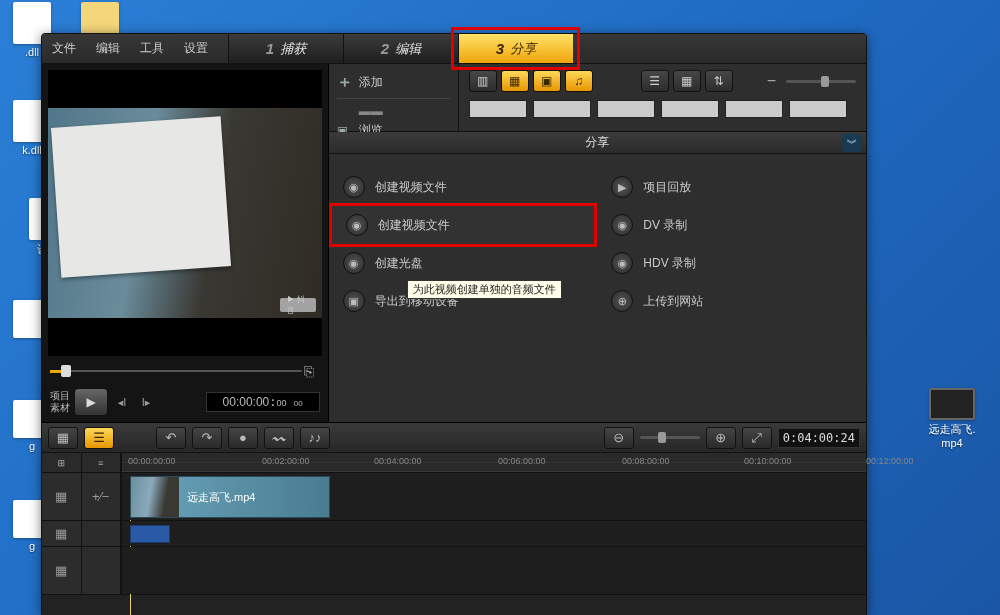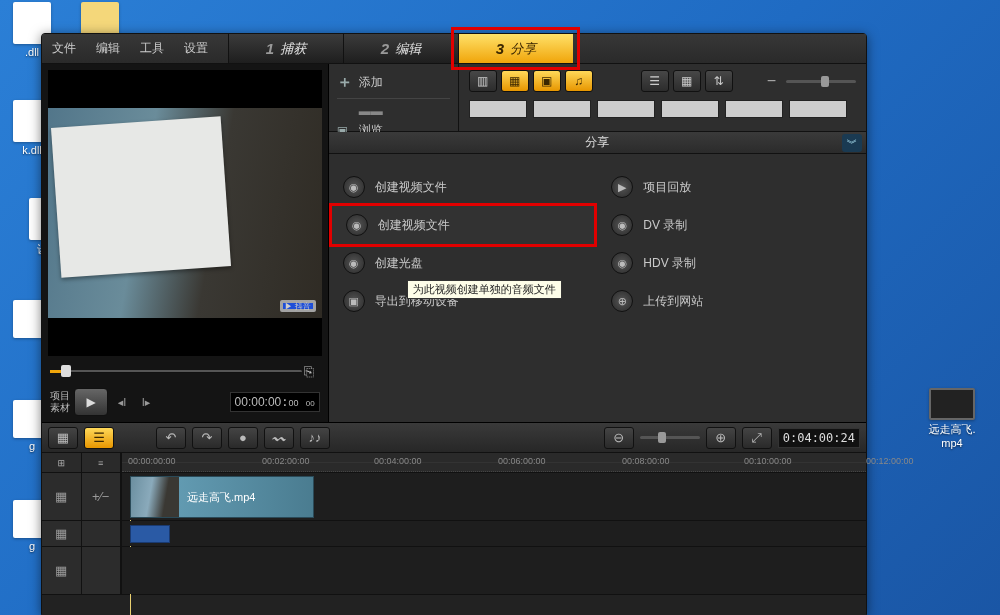--- a/index.html
+++ b/index.html
@@ -25,31 +25,31 @@
   .step { width:115px; display:flex; align-items:center; justify-content:center; gap:6px; background:linear-gradient(#3b3b3b,#1e1e1e); color:#e2e2e2; font-size:13px; font-style:italic; border-left:1px solid #111; position:relative;}
   .step .num { font-size:15px; font-weight:bold; font-style:italic; color:#999;}
   .step.active { background:linear-gradient(#ffe169,#f0a50a); color:#3a2600;}
   .step.active .num{ color:#3a2600;}
 
   .midrow { display:flex; height:358px;}
   .preview { width:293px; background:#141414; border-right:1px solid #000; display:flex; flex-direction:column;}
   .previewvid { flex:1; margin:6px; background:#000; position:relative; overflow:hidden;}
   .previewvid .frame{position:absolute; left:0; right:0; top:38px; bottom:38px; background:linear-gradient(100deg,#52768a 0%, #6a8c9a 35%, #3a3833 60%, #2f2b24 100%);}
   .previewvid .sheet{position:absolute; left:8px; top:52px; width:170px; height:150px; background:#e7e8e6; transform:rotate(-4deg); box-shadow:0 2px 4px rgba(0,0,0,.4);}
-  .previewvid .brand{position:absolute; right:6px; bottom:44px; width:36px; height:12px; background:#1d4ed8; border:3px solid #a3a3a3; border-radius:2px; display:flex; align-items:center; justify-content:center; color:#ccc; font-size:8px;}
+  .previewvid .brand{position:absolute; right:6px; bottom:44px; width:36px; height:12px; background:#1d4ed8; border:7px solid #a3a3a3; border-radius:2px; display:flex; align-items:center; justify-content:center; color:#ccc; font-size:8px;}
   .scrub { height:20px; margin:0 8px; position:relative;}
   .scrub .track{ position:absolute; left:0; right:18px; top:8px; height:3px; background:#555; border-radius:2px;}
   .scrub .fill{ position:absolute; left:0; width:6%; top:8px; height:3px; background:#f0a50a;}
   .scrub .knob{ position:absolute; left:4%; top:3px; width:10px; height:12px; background:#ddd; border-radius:2px;}
   .scrub .loop{ position:absolute; right:0; top:2px; width:16px; height:16px; color:#bbb; font-size:13px;}
   .ctrlbar { height:40px; display:flex; align-items:center; padding:0 8px; gap:4px; color:#bbb; font-size:10px;}
   .ctrlbar .col { display:flex; flex-direction:column; line-height:12px;}
   .playbtn { width:34px; height:28px; background:linear-gradient(#666,#333); border:1px solid #111; border-radius:4px; display:flex; align-items:center; justify-content:center; color:#ddd; font-size:12px;}
   .smbtn { width:20px; height:20px; color:#999; display:flex; align-items:center; justify-content:center; font-size:11px;}
-  .tc { margin-left:auto; font-family:monospace; font-size:12px; background:#000; padding:2px 4px; border:1px solid #333;}
+  .tc { margin-left:auto; font-family:monospace; font-size:12px; background:#000; padding:2px 16px; border:1px solid #333;}
   .tc .frm{font-size:9px;}
   .tc .tiny{font-size:8px;}
 
   .rightpane { flex:1; background:#2e2e2e; display:flex; flex-direction:column;}
   .rtop { height:68px; border-bottom:1px solid #111; display:flex;}
   .rtop .leftcol{ width:130px; border-right:1px solid #111; padding:6px 8px;}
   .addrow{ display:flex; align-items:center; gap:6px; color:#ccc; font-size:12px; padding:2px 0;}
   .addrow .plus{ color:#9aa; font-size:16px; font-weight:bold;}
   .rtop .rightcol{ flex:1; padding:6px 10px;}
   .iconrow{ display:flex; gap:4px; align-items:center;}
@@ -86,21 +86,21 @@
   .playhead{ position:absolute; left:88px; top:0; width:1px; height:150px; background:#e9d070;}
   .playhead::before{content:""; position:absolute; left:-5px; top:-1px; width:11px; height:8px; background:#e9d070; clip-path:polygon(0 0,100% 0,50% 100%);}
   .playhead .grip{position:absolute; left:-6px; top:12px; width:13px; height:8px; background:#bbb; border-radius:2px;}
 
   .tracks{ position:relative; height:150px; overflow:hidden;}
   .track{ height:48px; border-bottom:1px solid #111; display:flex;}
   .track.small{height:26px;}
   .trackhdr{ width:80px; background:#2c2c2c; border-right:1px solid #111; display:flex;}
   .trackhdr .cell{width:40px; display:flex; align-items:center; justify-content:center; color:#999; font-size:13px; border-right:1px solid #111;}
   .tracklane{ flex:1; position:relative; background:#1e1e1e;}
-  .clip{ position:absolute; left:8px; top:3px; height:42px; width:184px; background:linear-gradient(90deg,#6aa5bd,#4a7c90); border:1px solid #2a4a58;}
+  .clip{ position:absolute; left:8px; top:3px; height:42px; width:200px; background:linear-gradient(90deg,#6aa5bd,#4a7c90); border:1px solid #2a4a58;}
   .clip .th{ position:absolute; left:0; top:0; width:48px; height:100%; background:linear-gradient(100deg,#6b8fa0,#8aaabb 40%,#3a3833 70%);}
   .clip .lbl{ position:absolute; left:56px; top:50%; transform:translateY(-50%); color:#fff; font-size:11px;}
   .aclip{ position:absolute; left:8px; top:4px; width:40px; height:18px; background:#2a5aa5; border:1px solid #1a3a70;}
 </style>
 </head>
 <body>
 
 <div class="desk" style="top:2px;left:2px"><div class="thumb"></div><span>.dll</span></div>
 <div class="desk" style="top:100px;left:2px"><div class="thumb"></div><span>k.dll</span></div>
 <div class="desk" style="top:198px;left:18px"><div class="thumb"></div><span style="white-space:pre-line">设目

